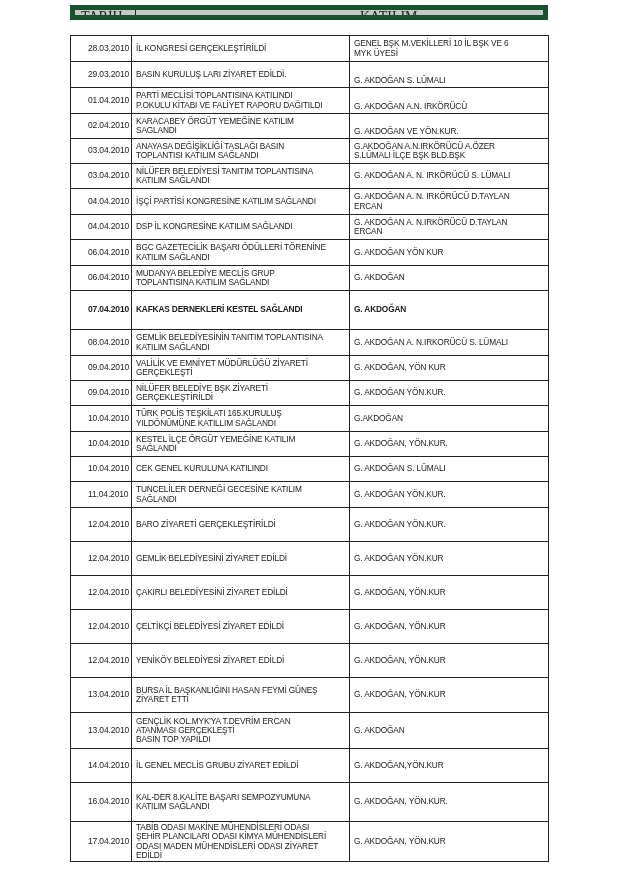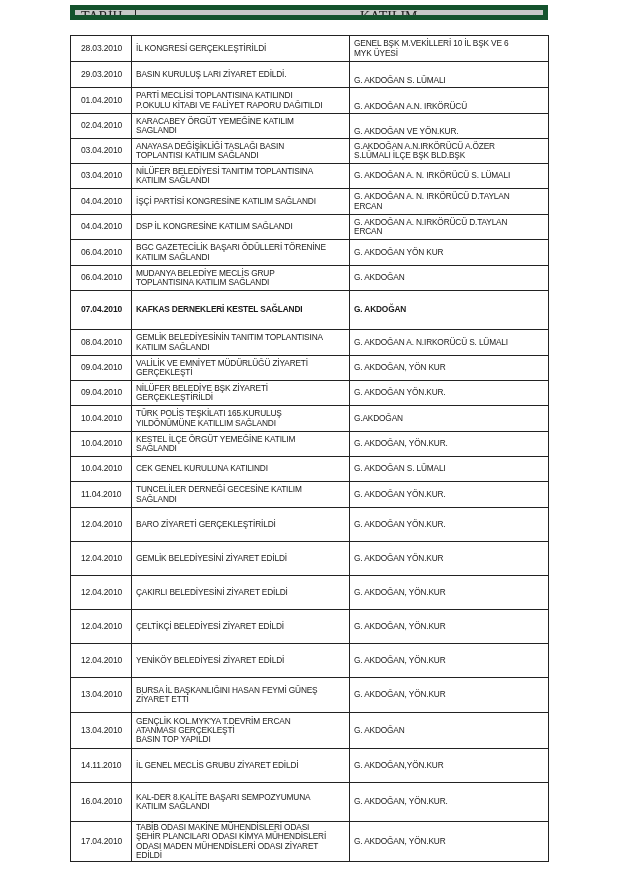--- a/index.html
+++ b/index.html
@@ -5,21 +5,21 @@
   html, body { margin:0; padding:0; background:#ffffff; }
   body { width:642px; height:870px; position:relative; overflow:hidden; font-family:"Liberation Sans", sans-serif; color:#1a1a1a; }
   .header { position:absolute; left:70px; top:5px; width:478px; height:15px; background:#c8c8c8; border:5px solid #14532d; box-sizing:border-box; display:flex; }
   .header .hc { font-family:"Liberation Serif", serif; font-size:14px; line-height:13px; color:#222; padding-left:6px; box-sizing:border-box; border-right:1px solid #222; white-space:nowrap; overflow:hidden; }
   .header .hc:last-child { border-right:none; }
   .c1 { width:61px; }
   .c2 { width:218px;margin-top:36px; }
   .c3 { flex:1; }
   table.body { position:absolute; left:70px; top:35px; width:479px; border-collapse:collapse; table-layout:fixed; }
   table.body td { border:1px solid #222; font-size:8.3px; line-height:9.3px; vertical-align:middle; padding:0 4px; letter-spacing:-0.15px; white-space:pre-line; }
-  table.body td.d { text-align:center; font-size:8.5px; padding:0 10px; }
+  table.body td.d { text-align:center; font-size:8.5px; padding:0 17px; }
   table.body td.k { vertical-align:bottom; padding-bottom:2px; }
   table.body td.kc { vertical-align:middle; }
 </style>
 </head>
 <body>
 
 <div class="header">
   <div class="hc c1">TARİH</div>
   <div class="hc c2">FAALİYET</div>
   <div class="hc c3">KATILIM</div>
@@ -170,21 +170,21 @@
         <td class="kc">G. AKDOĞAN, YÖN.KUR</td>
       </tr>
       <tr style="height: 36px;">
         <td class="d">13.04.2010</td>
         <td class="a">GENÇLİK KOL.MYK'YA T.DEVRİM ERCAN
 ATANMASI GERÇEKLEŞTİ
 BASIN TOP YAPILDI</td>
         <td class="kc">G. AKDOĞAN</td>
       </tr>
       <tr style="height: 34px;">
-        <td class="d">14.11.2010</td>
+        <td class="d">14.04.2010</td>
         <td class="a">İL GENEL MECLİS GRUBU ZİYARET EDİLDİ</td>
         <td class="kc">G. AKDOĞAN,YÖN.KUR</td>
       </tr>
       <tr style="height: 39px;">
         <td class="d">16.04.2010</td>
         <td class="a">KAL-DER 8.KALİTE BAŞARI SEMPOZYUMUNA
 KATILIM SAĞLANDI</td>
         <td class="kc">G. AKDOĞAN, YÖN.KUR.</td>
       </tr>
       <tr style="height: 40px;">

